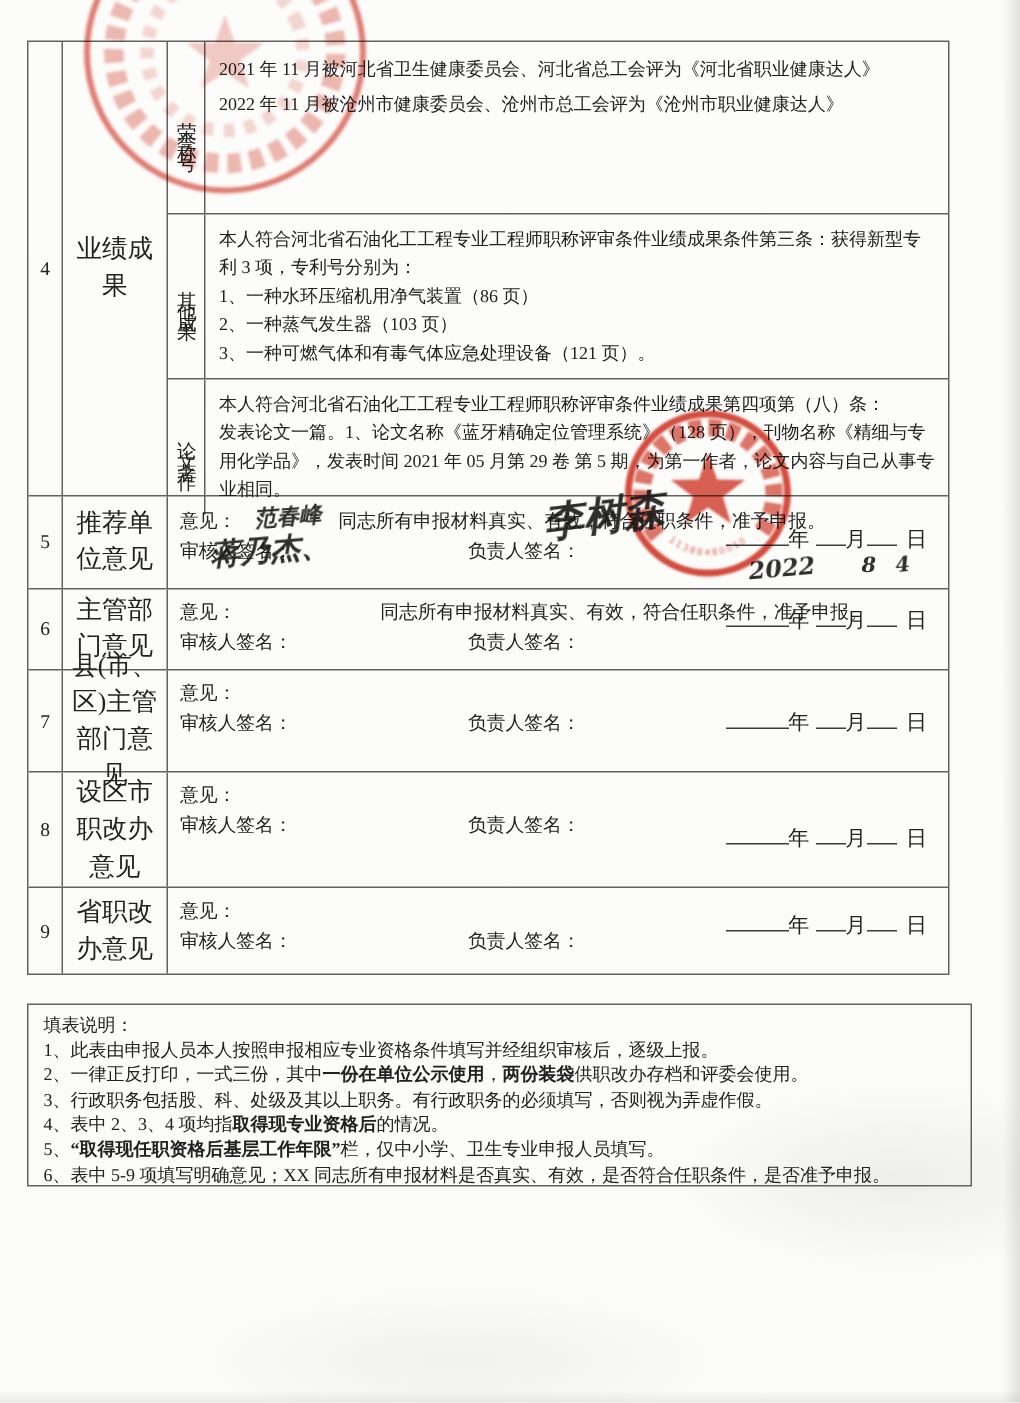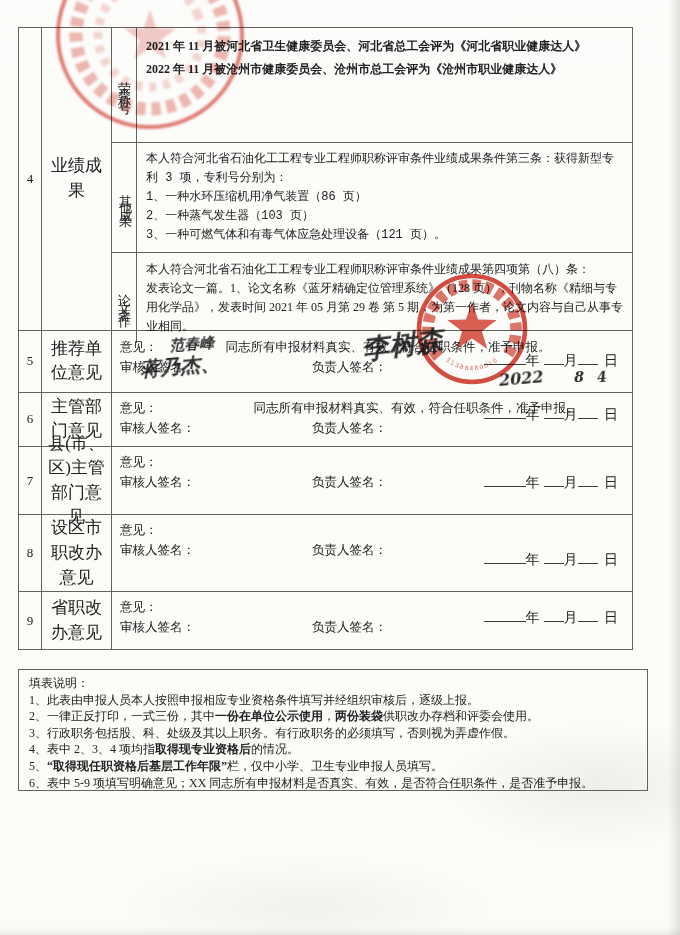--- a/index.html
+++ b/index.html
@@ -36,25 +36,25 @@
   .c-label{flex:0 0 70px;border-right:1px solid var(--ln);display:flex;align-items:center;justify-content:center;
     text-align:center;font-size:17px;line-height:1.45;padding:2px 6px;box-sizing:border-box;}
   .c-content{flex:1;position:relative;box-sizing:border-box;}
 
   
   .r4{height:303px;}
   .r4col{flex:1;display:flex;flex-direction:column;}
   .subrow{display:flex;box-sizing:border-box;border-bottom:1px solid var(--ln);}
   .subrow:last-child{border-bottom:none;flex:1;}
   .sub1{flex:0 0 115px;}
-  .sub2{flex:0 0 104px;font-family:Liberation Mono, monospace;}
+  .sub2{flex:0 0 104px;}
   .c-sub{flex:0 0 24px;border-right:1px solid var(--ln);display:flex;align-items:center;justify-content:center;}
   .vtext{writing-mode:vertical-rl;text-orientation:upright;letter-spacing:7px;font-size:13px;}
   .c-text{flex:1;padding:7px 9px;box-sizing:border-box;line-height:19px;}
-  .honors-line{line-height:23px;font-weight:bold;}
+  .honors-line{line-height:23px;}
   .papers-p2{margin-top:0;}
 
   
   .r5{height:62px;} .r6{height:55px;} .r7{height:68px;} .r8{height:77px;} .r9{height:57px;}
   .op-cell{padding:5px 8px;font-size:12.5px;line-height:20px;}
   .op-line1{display:flex;align-items:baseline;}
   .name-gap{display:inline-block;width:68px;}
   .name-gap.wide{width:96px;}
   .op-line2{position:relative;}
   .leader{position:absolute;left:192px;top:0;}

